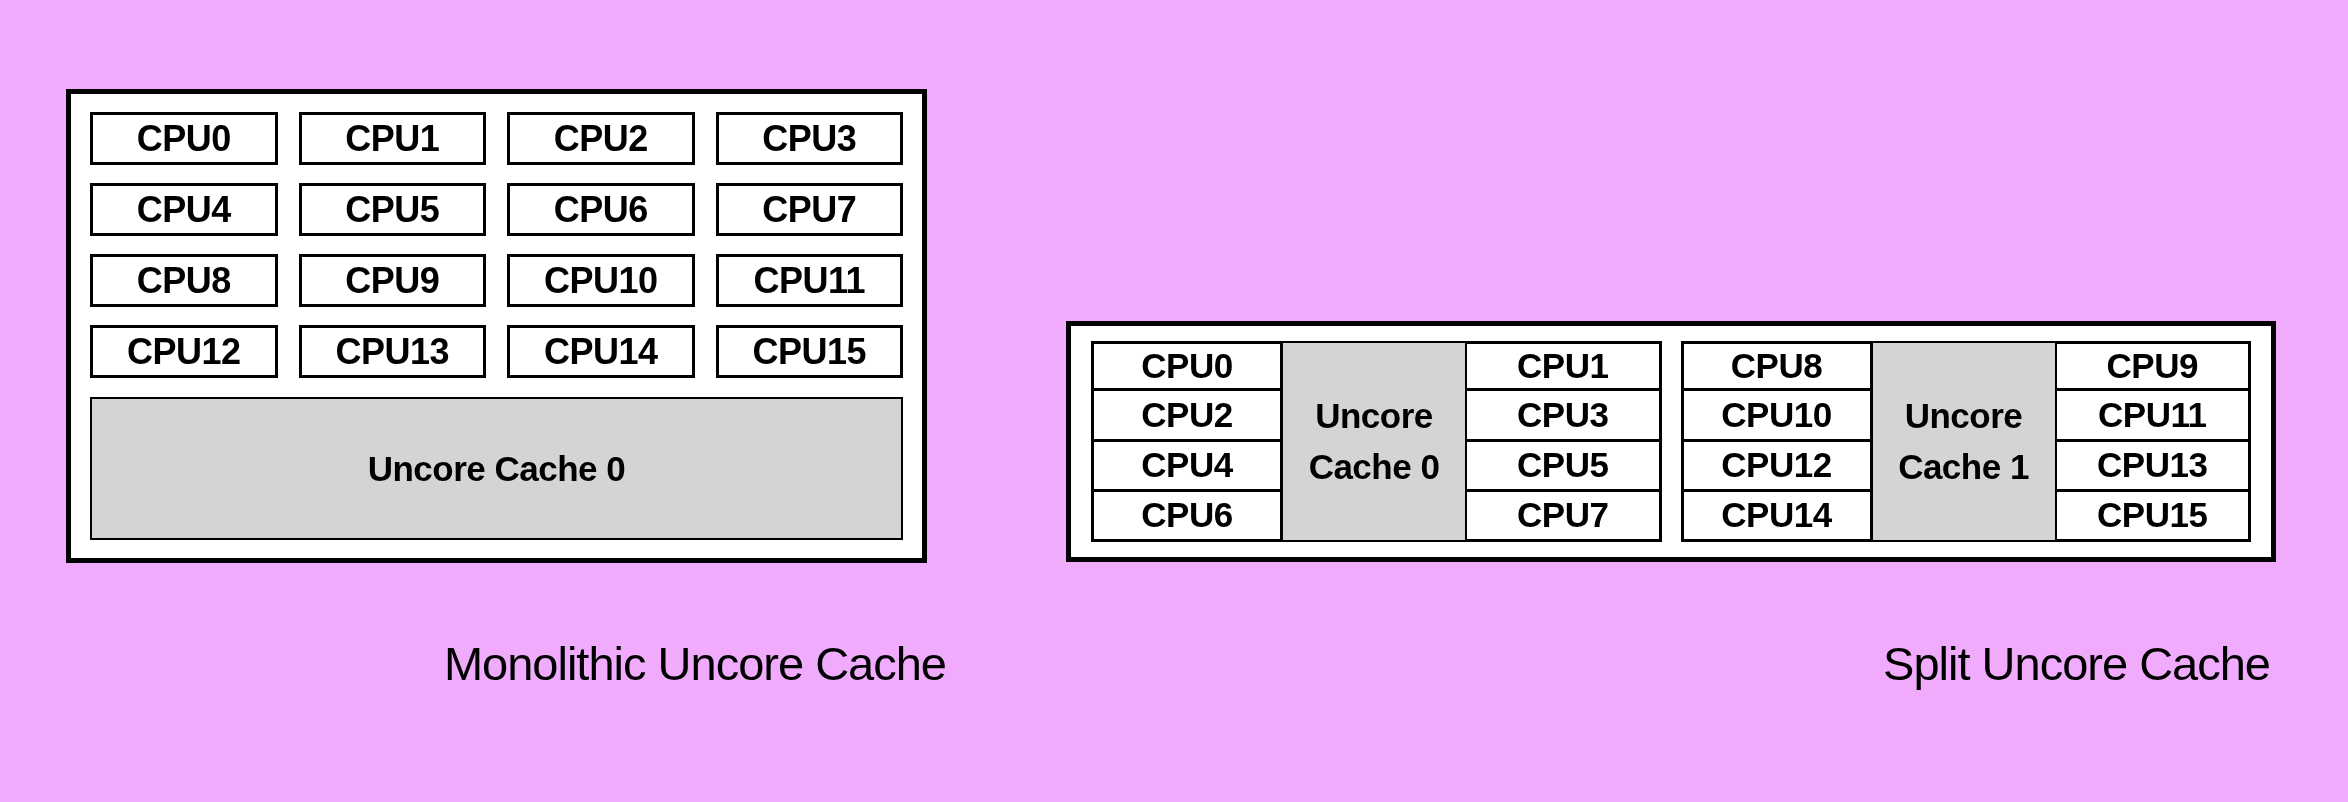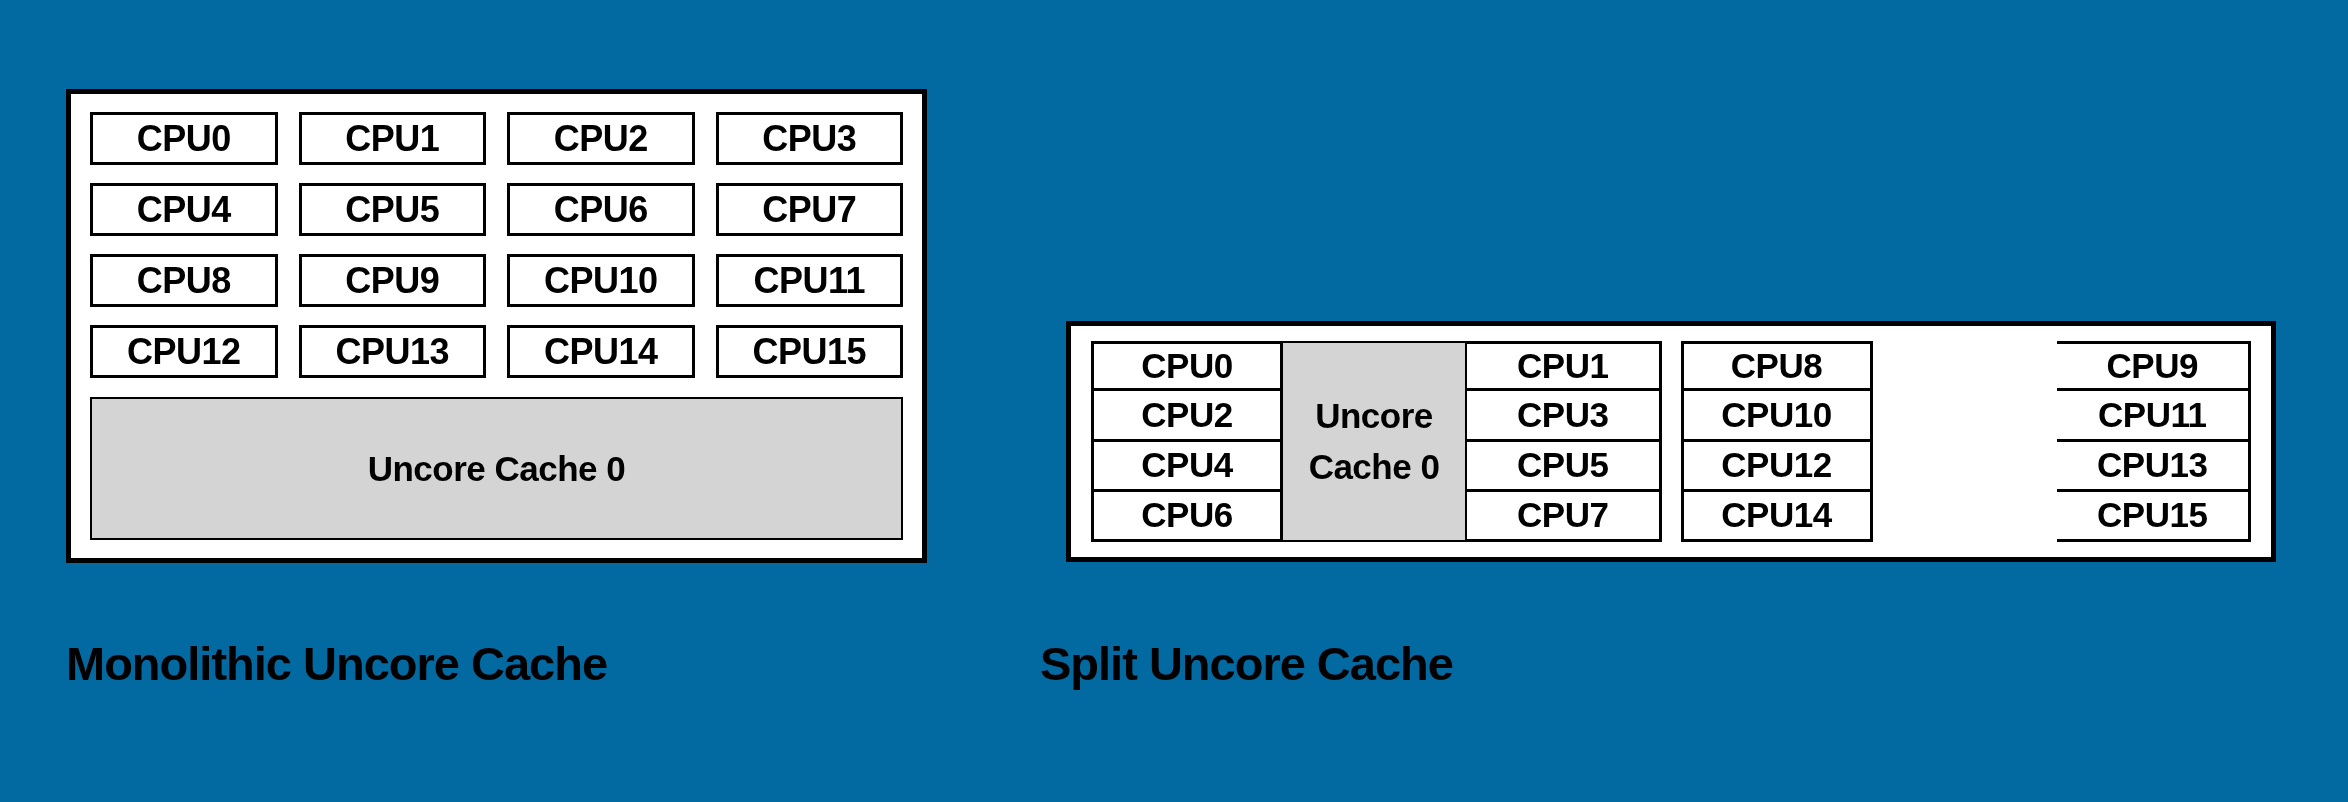--- a/index.html
+++ b/index.html
@@ -6,21 +6,21 @@
     margin: 0;
     padding: 0;
     background: #ffffff;
     font-family: "Liberation Sans", sans-serif;
     color: #000000;
   }
   .canvas {
     position: relative;
     width: 2348px;
     height: 802px;
-    background: #0369a1;
+    background: #f0abfc;
     overflow: hidden;
   }
 
   
   .mono-diagram {
     position: absolute;
     left: 66px;
     top: 89px;
     width: 861px;
     height: 474px;
@@ -119,22 +119,22 @@
     font-size: 35px;
     line-height: 1.45;
     letter-spacing: -0.5px;
     padding: 0 22px;
   }
 
   
   .caption {
     position: absolute;
     top: 640px;
-    text-align: left;
-    font-weight: bold;
+    text-align: right;
+    font-weight: normal;
     font-size: 47px;
     letter-spacing: -1px;
     line-height: 1;
   }
   .caption-mono { left: 66px;  width: 880px;  }
   .caption-split { left: 1040px; width: 1230px; }
 </style>
 </head>
 <body>
 
@@ -174,20 +174,21 @@
       <div class="scell col3 r2 nt nl">CPU3</div>
       <div class="scell col3 r3 nt nl">CPU5</div>
       <div class="scell col3 r4 nt nl">CPU7</div>
     </div>
 
     <div class="cluster">
       <div class="scell col1 r1">CPU8</div>
       <div class="scell col1 r2 nt">CPU10</div>
       <div class="scell col1 r3 nt">CPU12</div>
       <div class="scell col1 r4 nt">CPU14</div>
+      <div class="scache">Uncore Cache 1</div>
       <div class="scell col3 r1 nl">CPU9</div>
       <div class="scell col3 r2 nt nl">CPU11</div>
       <div class="scell col3 r3 nt nl">CPU13</div>
       <div class="scell col3 r4 nt nl">CPU15</div>
     </div>
 
   </div>
 
   <div class="caption caption-mono">Monolithic Uncore Cache</div>
   <div class="caption caption-split">Split Uncore Cache</div>

